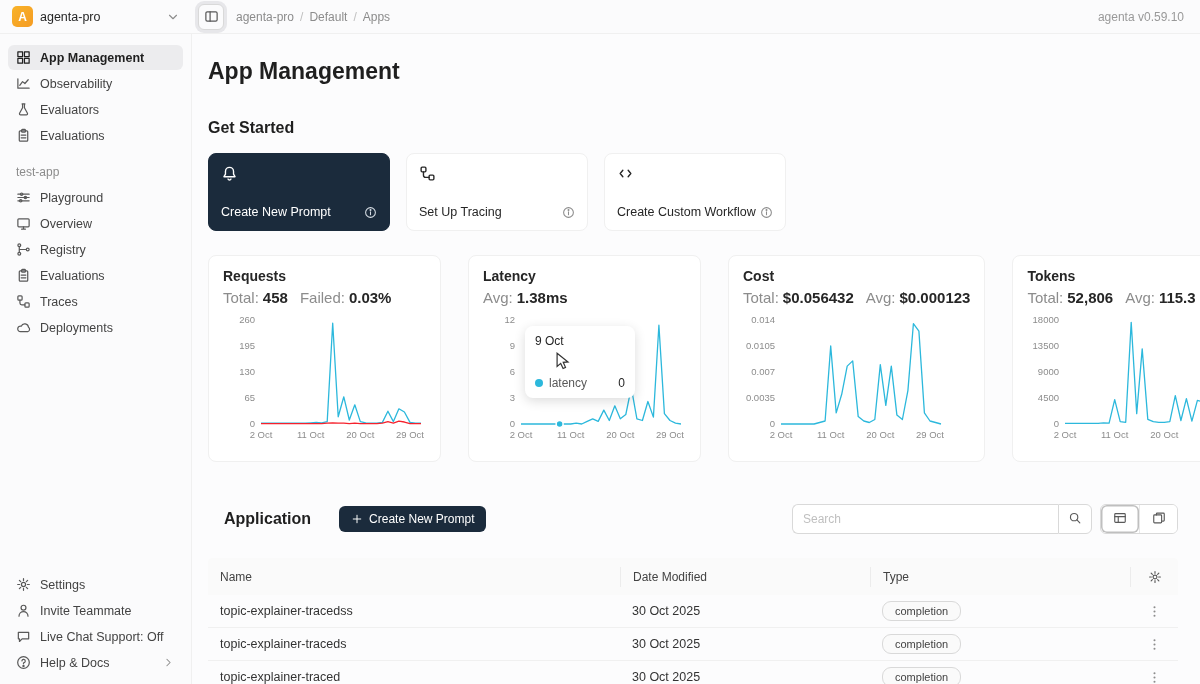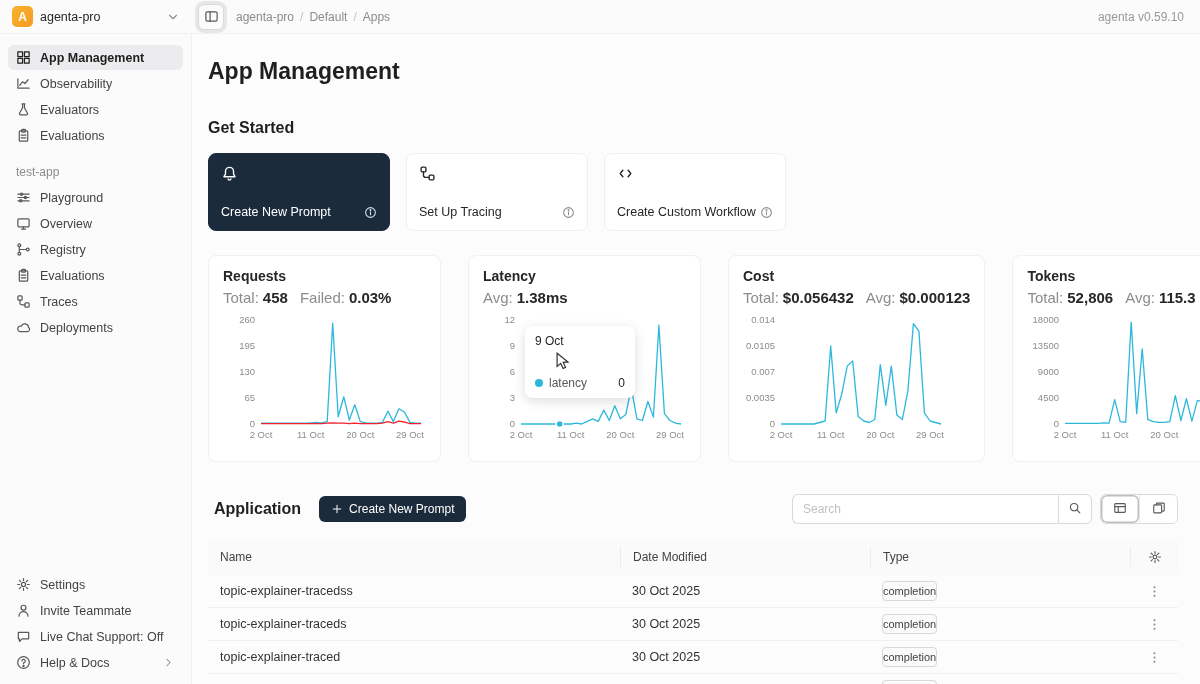--- a/index.html
+++ b/index.html
@@ -83,22 +83,22 @@
   .view-btn.active { box-shadow:inset 0 0 0 1.5px #bfbfbf; border-radius:6px; }
 
   .table { margin-top:14px; }
   .t-head, .t-row { display:grid; grid-template-columns:1fr 250px 260px 48px; align-items:center; }
   .t-head { background:#fafafa; height:37px; font-size:12px; font-weight:500; color:#434343; border-radius:4px 4px 0 0; }
   .t-head > div { padding:0 12px; height:20px; display:flex; align-items:center; }
   .t-head > div + div { border-left:1px solid #ececec; }
   .t-head .gear-cell { justify-content:center; color:#595959; cursor:pointer; }
   .t-row { height:33px; border-bottom:1px solid #f0f0f0; font-size:12.5px; color:#333; background:transparent; }
   .t-row > div { padding:0 12px; }
-  .badge { display:inline-block; border:1px solid #d9d9d9; background:#fafafa; border-radius:4px;
-    padding:2px 0; font-size:11px; color:#434343; line-height:14px; }
+  .badge { display:inline-block; border:1px solid #d9d9d9; background:#fafafa; border-radius:9px;
+    padding:2px 12px; font-size:11px; color:#434343; line-height:14px; }
   .row-menu { display:flex; justify-content:center; color:#8c8c8c; cursor:pointer; }
 </style>
 </head>
 <body>
 
 <div class="topbar">
   <div class="workspace">
     <span class="avatar">A</span>
     <span class="ws-name">agenta-pro</span>
     <span class="ws-chevron" id="ws-chevron">
@@ -399,21 +399,21 @@
           <text x="32" y="11" text-anchor="end" font-size="9.5" fill="#8c8c8c">18000</text>
           <text x="38" y="126" text-anchor="middle" font-size="9.5" fill="#8c8c8c">2 Oct</text>
           <text x="87.65517241379311" y="126" text-anchor="middle" font-size="9.5" fill="#8c8c8c">11 Oct</text>
           <text x="137.31034482758622" y="126" text-anchor="middle" font-size="9.5" fill="#8c8c8c">20 Oct</text>
           <text x="186.9655172413793" y="126" text-anchor="middle" font-size="9.5" fill="#8c8c8c">29 Oct</text>
           <polyline points="38.0,111.4 43.5,111.4 49.0,111.4 54.6,111.4 60.1,111.4 65.6,111.4 71.1,111.4 76.6,110.8 82.1,111.1 87.7,87.7 93.2,109.7 98.7,110.3 104.2,10.3 109.7,101.6 115.2,36.9 120.8,107.4 126.3,109.7 131.8,110.3 137.3,110.3 142.8,109.7 148.3,83.7 153.9,108.5 159.4,86.6 164.9,109.1 170.4,88.3 175.9,90.0 181.4,109.1 187.0,110.8 192.5,111.1 198.0,111.4" fill="none" stroke="#2cb8dc" stroke-width="1.3" stroke-linejoin="round"></polyline>
         </svg></div>
     </div>
 
   <div class="app-header">
-    <h2 class="section-heading" style="margin:6px">Application</h2>
+    <h2 class="section-heading" style="margin:16px">Application</h2>
     <button class="btn-dark">
       <span class="ic" id="plus-ic">
           <svg width="12" height="12" viewBox="0 0 16 16" fill="none" stroke="currentColor" stroke-width="1.3" stroke-linecap="round" stroke-linejoin="round">
             <path d="M8 3v10M3 8h10"></path>
           </svg>
         </span>
       <span>Create New Prompt</span>
     </button>
     <div class="app-controls">
       <div class="search-box">

